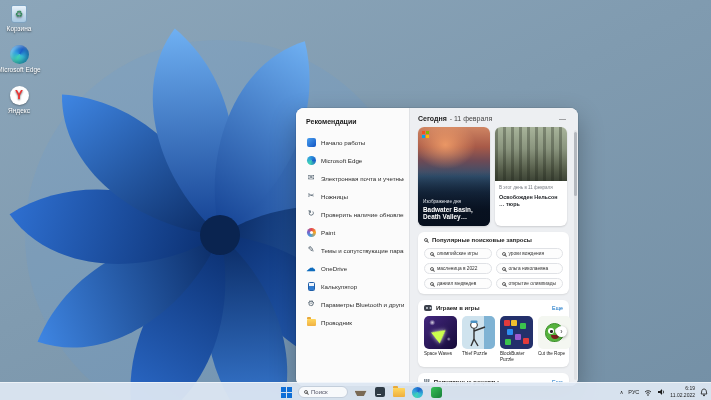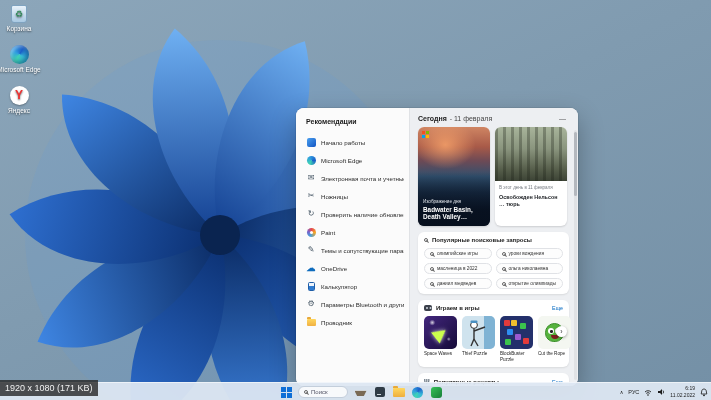--- a/index.html
+++ b/index.html
@@ -433,14 +433,13 @@
         <div>6:19</div>
         <div>11.02.2022</div>
       </div>
       <svg width="8" height="9" viewBox="0 0 8 9">
         <path d="M4 1 C5.6 1 6.4 2.2 6.4 4 L6.8 6 L1.2 6 L1.6 4 C1.6 2.2 2.4 1 4 1 Z" fill="none" stroke="#1c1c1c" stroke-width="0.8"></path>
         <circle cx="4" cy="7.3" r="0.9" fill="#1c1c1c"></circle>
       </svg>
     </div>
   </div>
 
-  <div class="caption">1920 x 1080 (171 KB)</div>
 </div>
 
 </body></html>

